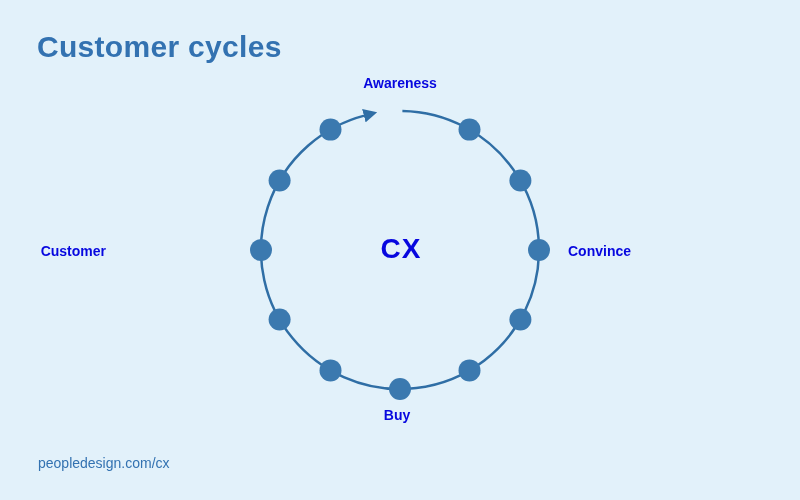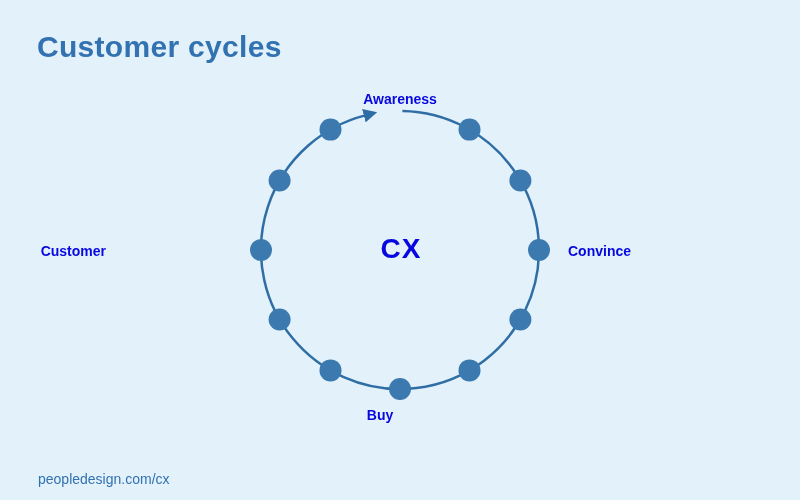--- a/index.html
+++ b/index.html
@@ -18,35 +18,34 @@
     position: absolute; left: 37px; top: 30px; margin: 0;
     font-size: 30px; font-weight: bold; letter-spacing: 0.3px;
     color: var(--heading, #3372B1);
   }
   svg.cycle { position: absolute; left: 0; top: 0; }
   .stage-label {
     position: absolute;
     font-size: 14px; font-weight: bold; white-space: nowrap;
     color: var(--accent, #0707DF);
   }
-  .stage-label.pos-top    { left: 400px; top: 75px;  transform: translateX(-50%); margin-top: 16px; }
+  .stage-label.pos-top    { left: 400px; top: 75px;  transform: translateX(-50%); }
   .stage-label.pos-right  { left: 568px; top: 243px; text-align: right; }
-  .stage-label.pos-bottom { left: 380px; top: 407px; transform: translateX(-50%); text-align: right; }
+  .stage-label.pos-bottom { left: 397px; top: 407px; transform: translateX(-50%); text-align: right; }
   .stage-label.pos-left   { right: 570px; top: 243px; }
   .center-label {
     position: absolute; left: 401px; top: 249px;
     transform: translate(-50%, -50%);
     font-size: 28px; font-weight: bold; letter-spacing: 1px;
     color: var(--accent, #0707DF);
   }
   .footer {
     position: absolute; left: 38px; top: 455px;
     font-size: 14px;
     color: var(--heading, #2E6FA9);
-    margin-top: 16px;
   }
 </style>
 </head>
 <body>
 
 <div class="slide">
   <h1 class="title">Customer cycles</h1>
 
   <svg class="cycle" width="800" height="500" viewBox="0 0 800 500" aria-hidden="true">
       <defs>

